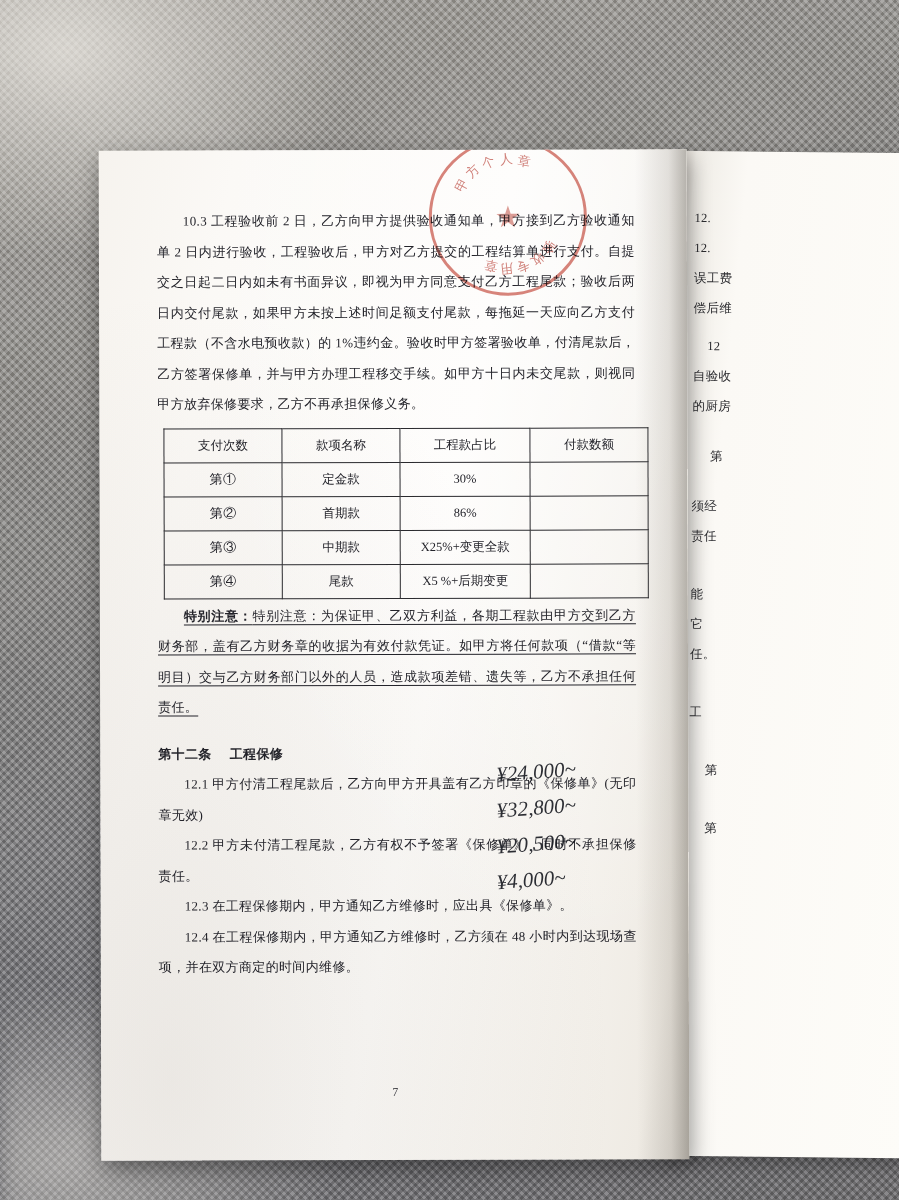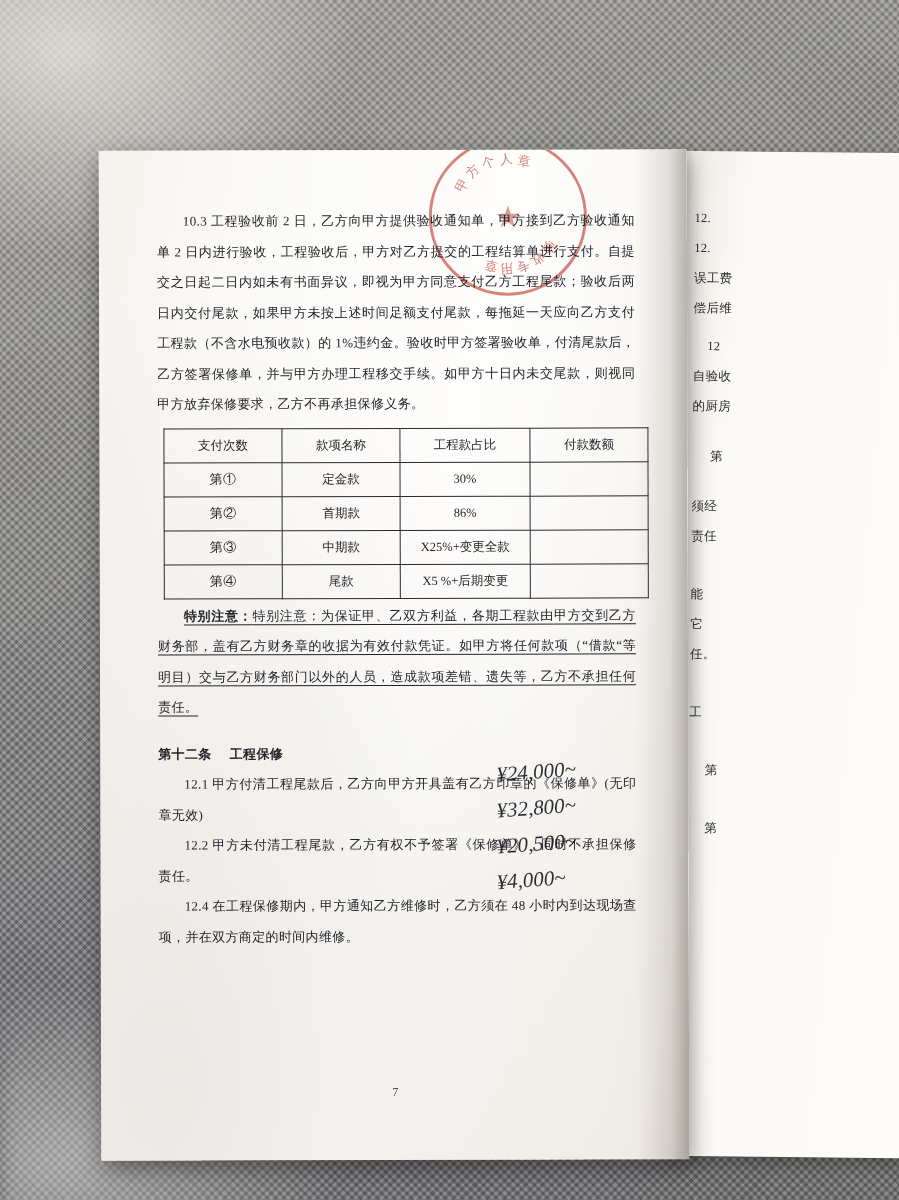--- a/index.html
+++ b/index.html
@@ -283,20 +283,21 @@
 
       <p class="indent">
         <span class="bold u">特别注意：</span><span class="u">特别注意：为保证甲、乙双方利益，各期工程款由甲方交到乙方财务部，盖有乙方财务章的收据为有效付款凭证。如甲方将任何款项（“借款“等明目）交与乙方财务部门以外的人员，造成款项差错、遗失等，乙方不承担任何责任。</span>
       </p>
 
       <p class="heading" style="margin-top:16px;">
         <span>第十二条</span><span class="sp"></span><span>工程保修</span>
       </p>
       <p class="indent">12.1 甲方付清工程尾款后，乙方向甲方开具盖有乙方印章的《保修单》(无印章无效)</p>
       <p class="indent">12.2 甲方未付清工程尾款，乙方有权不予签署《保修单》，同时不承担保修责任。</p>
+      <p class="indent">12.3 在工程保修期内，甲方通知乙方维修时，应出具《保修单》。</p>
       <p class="indent">12.4 在工程保修期内，甲方通知乙方维修时，乙方须在 48 小时内到达现场查项，并在双方商定的时间内维修。</p>
     </div>
 
     <div class="stamp">
       <div class="star">★</div>
       <div class="st-text">
         <span style="transform: rotate(-62deg) translate(0,-64px);">甲</span>
         <span style="transform: rotate(-44deg) translate(0,-66px);">方</span>
         <span style="transform: rotate(-26deg) translate(0,-66px);">个</span>
         <span style="transform: rotate(-8deg) translate(0,-66px);">人</span>

